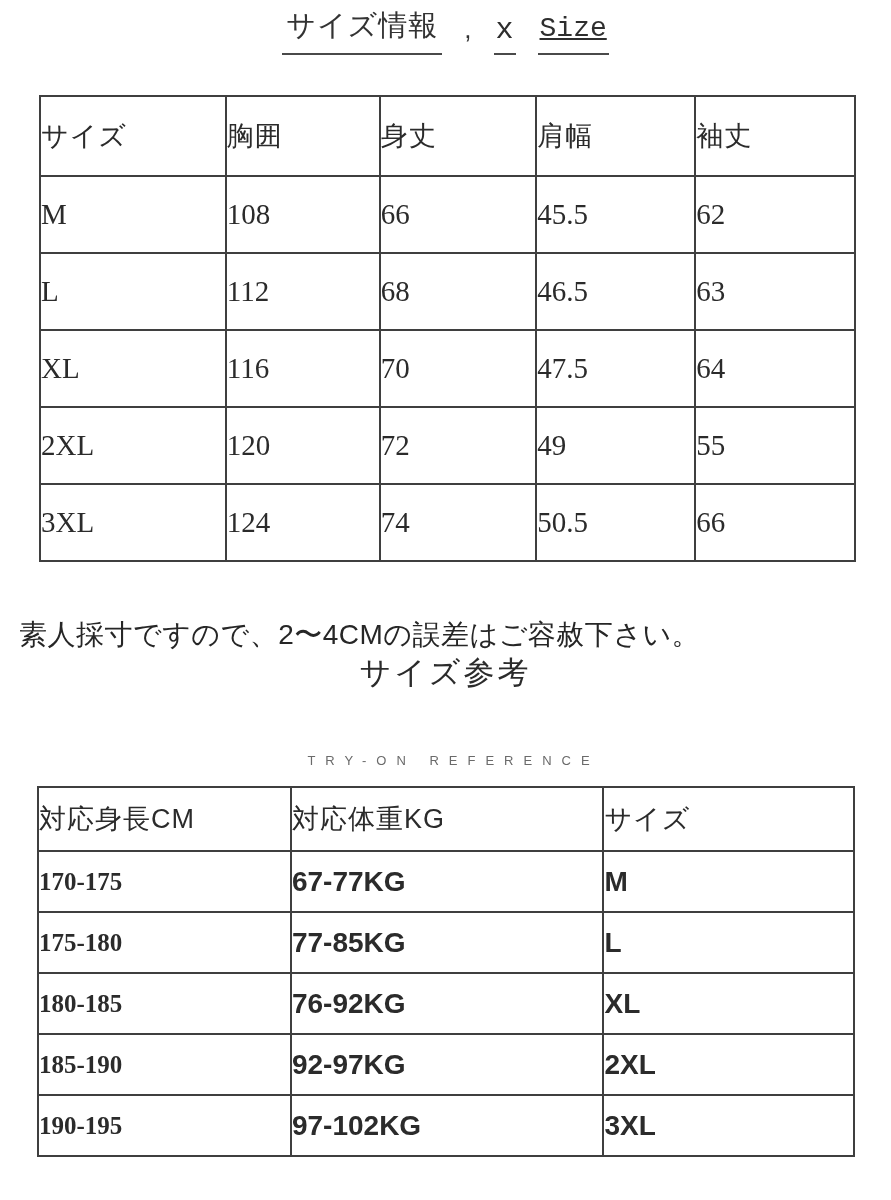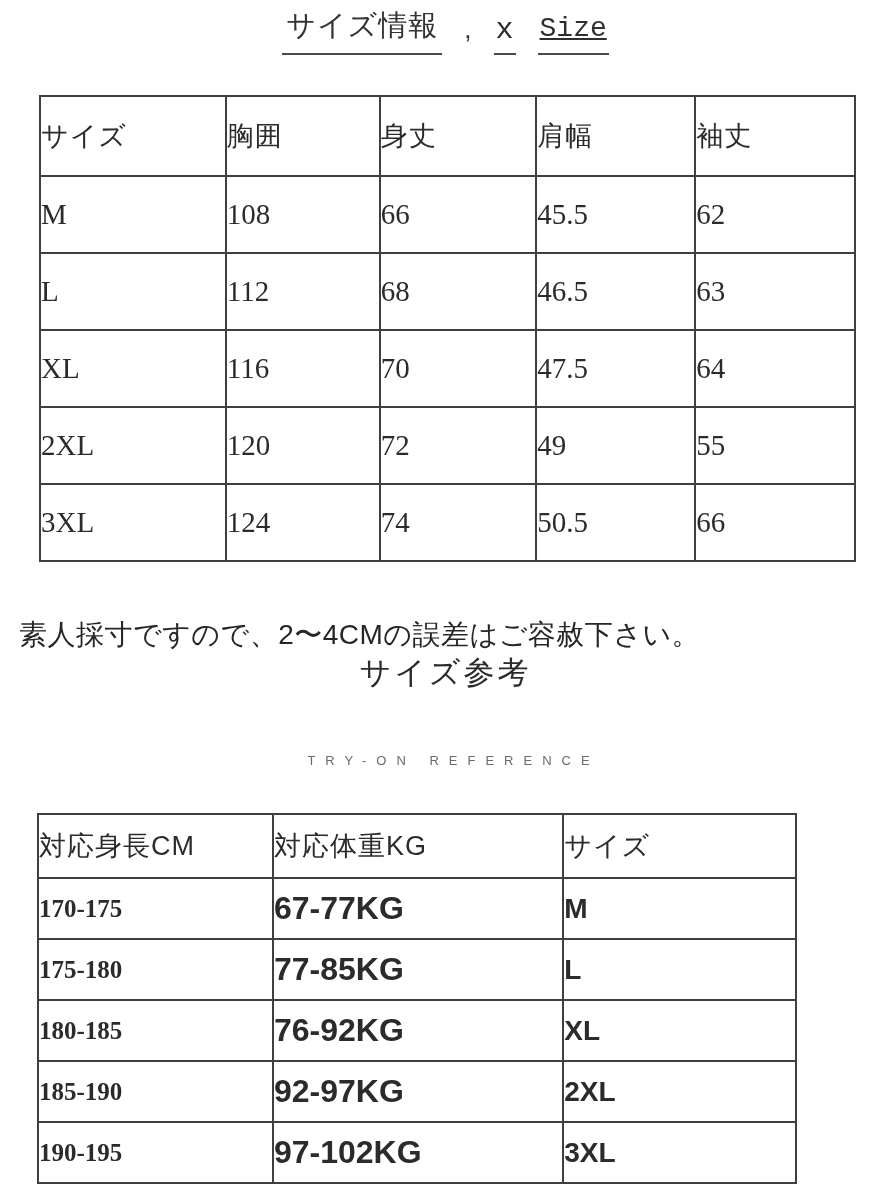--- a/index.html
+++ b/index.html
@@ -116,35 +116,35 @@
     text-align: center;
     font-size: 13px;
     letter-spacing: 10px;
     color: #6a6a6a;
     padding-left: 16px;
   }
 
   
   .ref-table {
     left: 37px;
-    top: 813px;
-    width: 760px;
+    top: 786px;
+    width: 818px;
     height: 370px;
   }
   .ref-table th {
     font-size: 27px;
     letter-spacing: 1px;
     height: 64px;
   }
   .ref-table td { height: 61px; font-weight: bold; }
   .ref-table td.c-height {
     font-family: "Liberation Serif", "DejaVu Serif", serif;
     font-size: 25px;
   }
-  .ref-table td.c-weight { font-size: 32px; border-radius: 23px; }
+  .ref-table td.c-weight { font-size: 28px; border-radius: 23px; }
   .ref-table td.c-size   { font-size: 28px; }
 </style>
 </head>
 <body>
 
 <div class="title-row">
   <span class="title-jp">サイズ情報</span>
   <span class="title-sep">,</span>
   <span class="title-x">x</span>
   <span class="title-en">Size</span>

